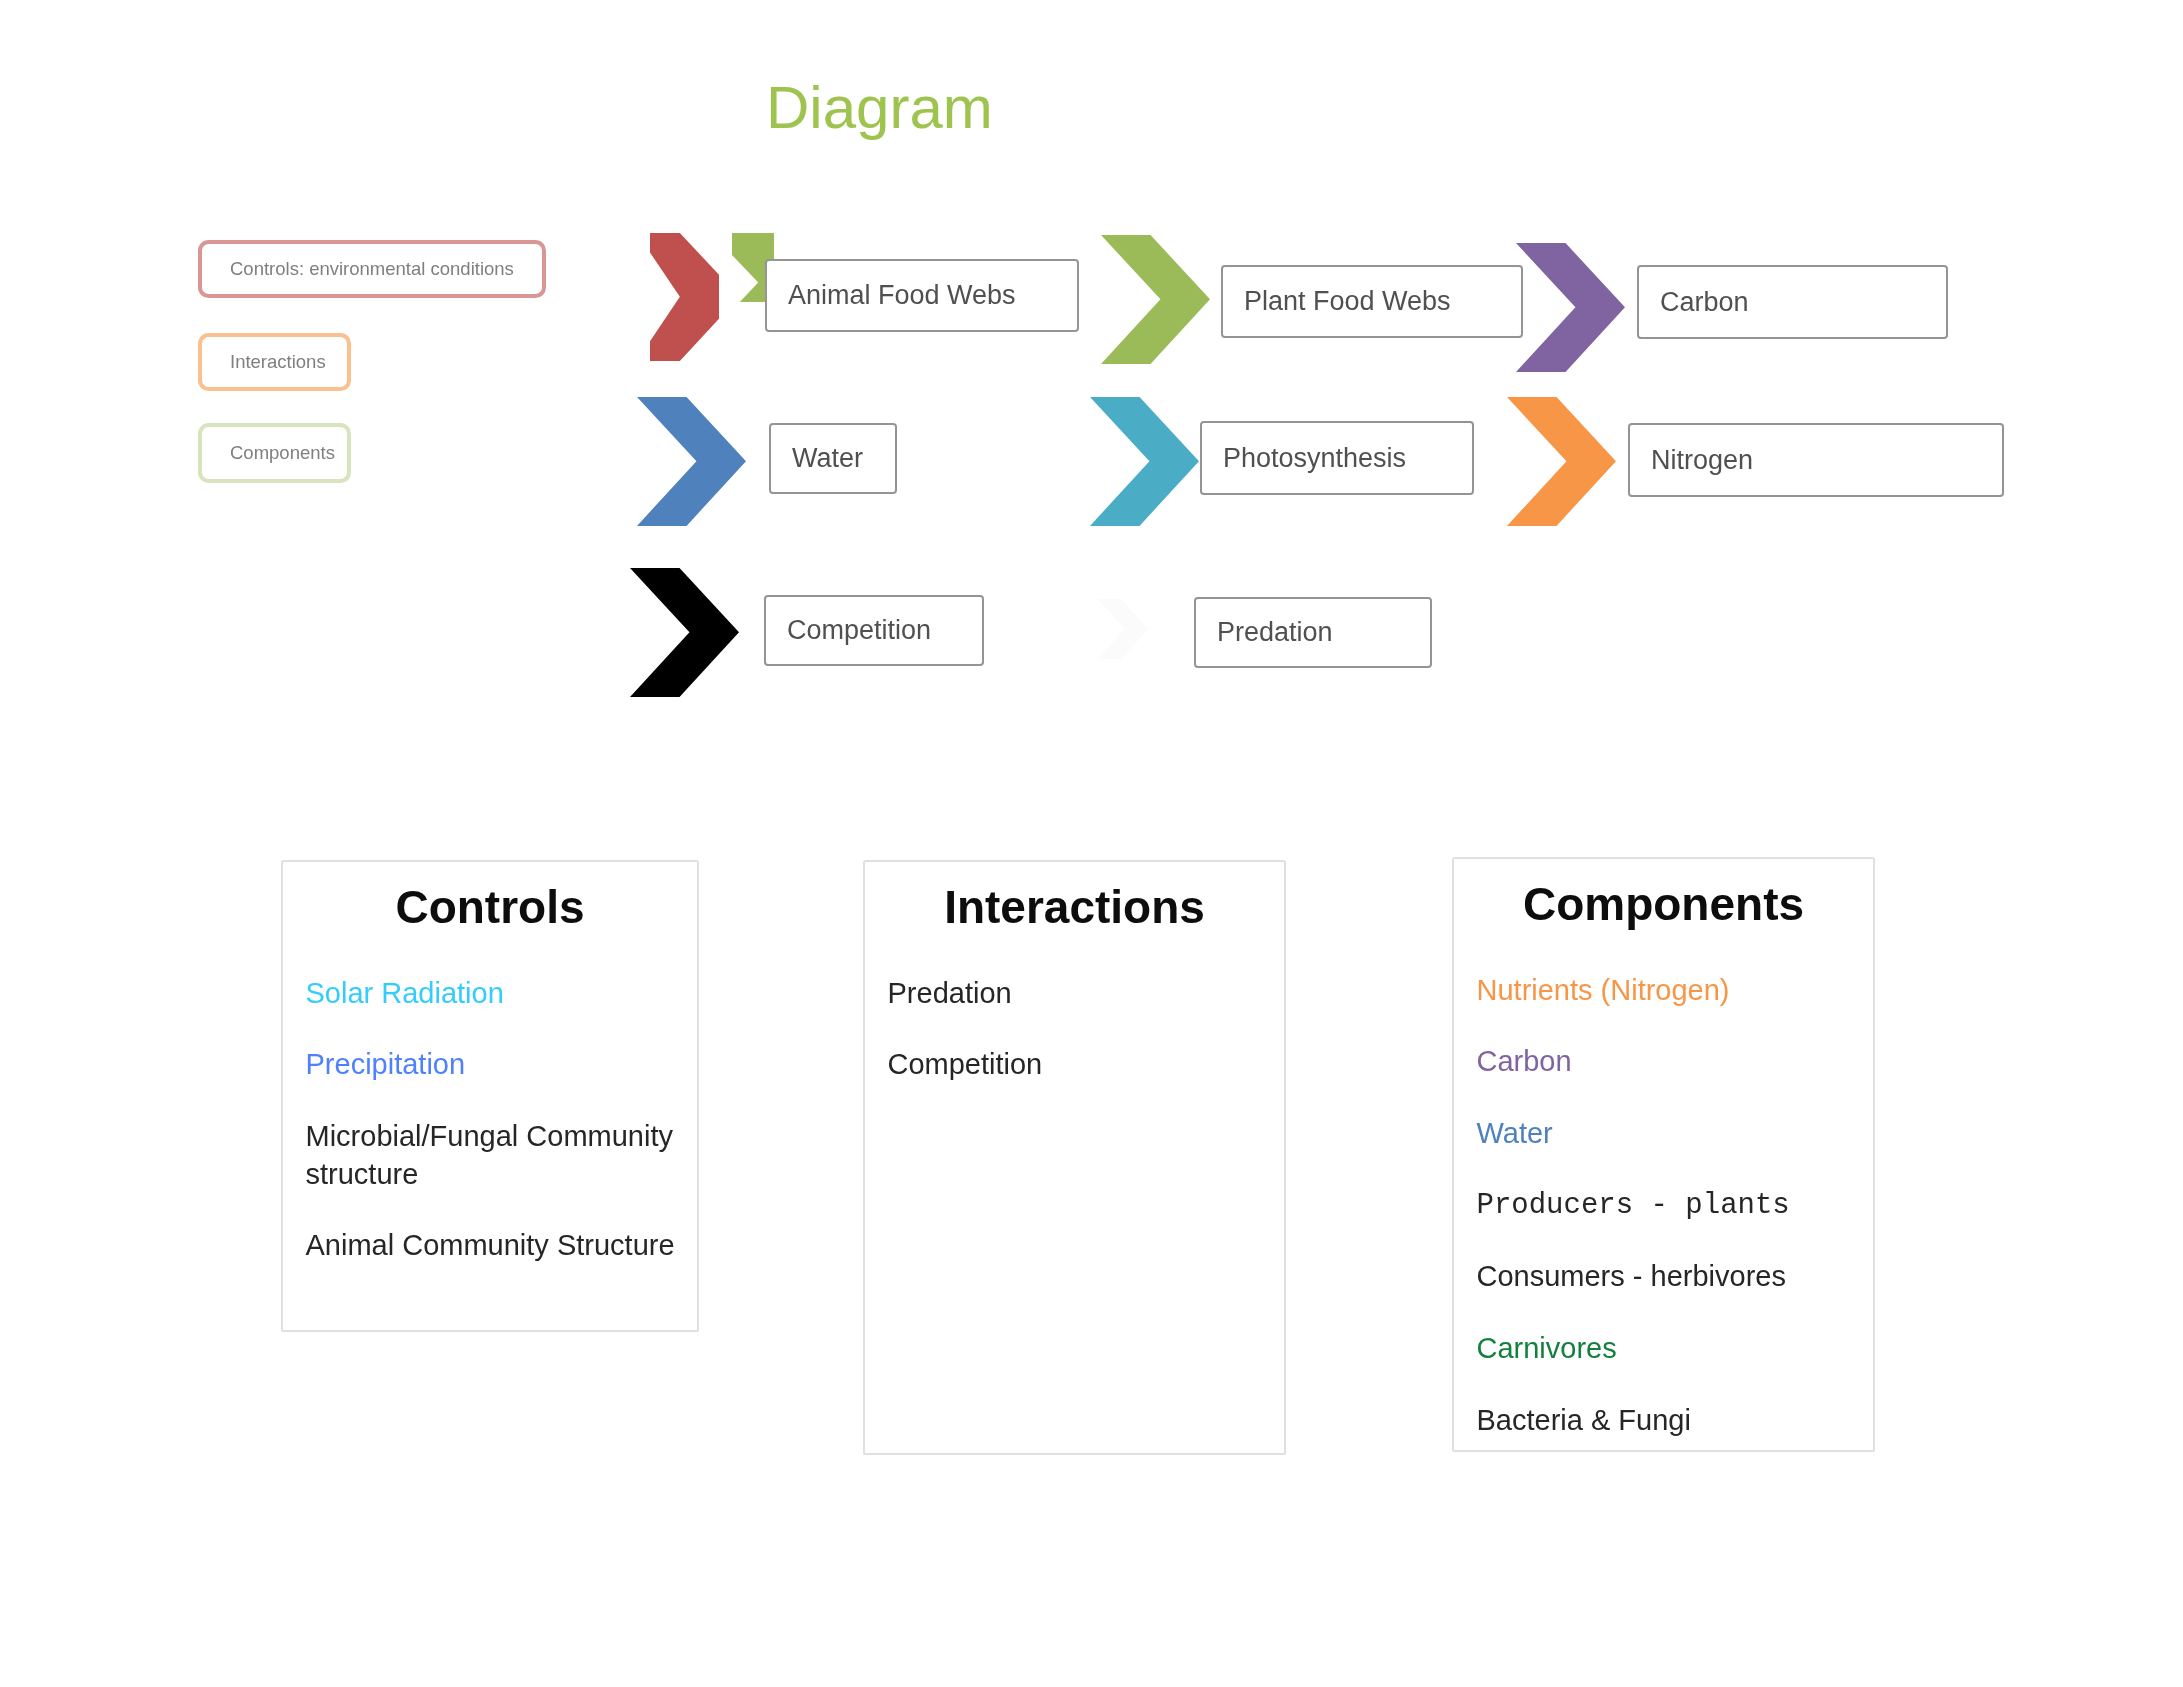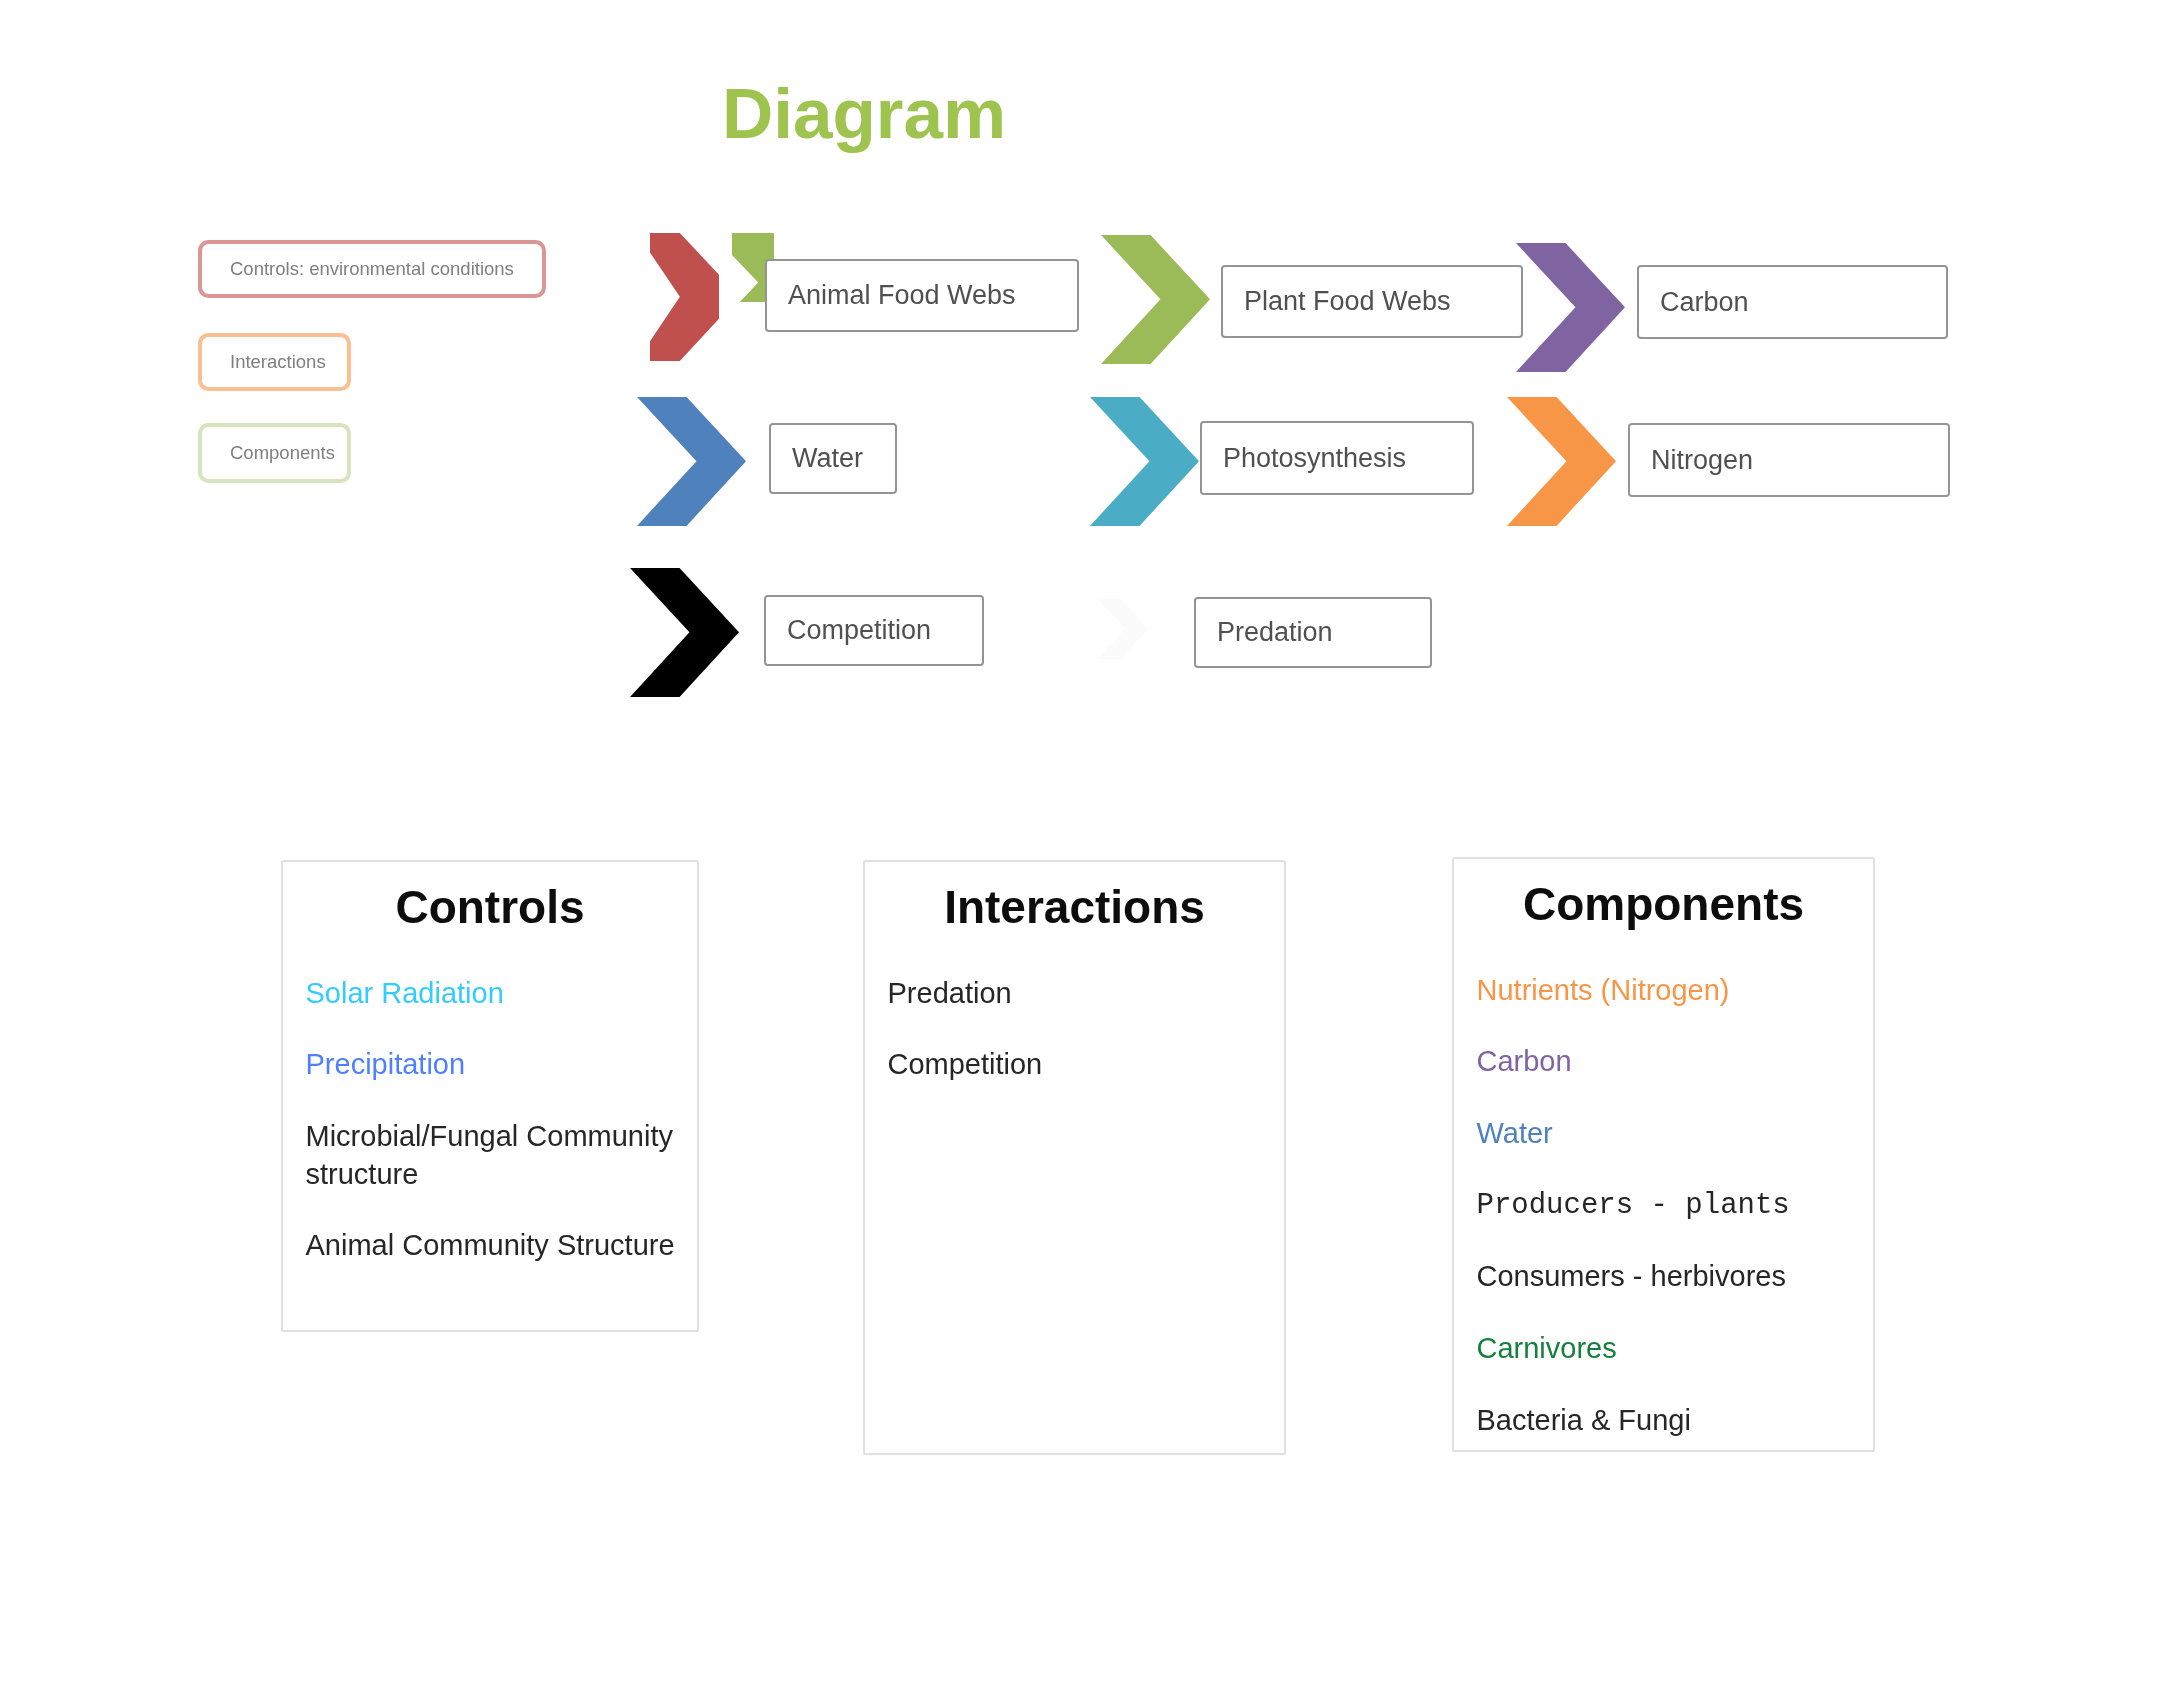--- a/index.html
+++ b/index.html
@@ -1,19 +1,19 @@
 <!DOCTYPE html>
 <html style="font-size:10.6px"><head>
 <meta charset="utf-8">
 <style>
   html,body{margin:0;padding:0;}
   body{width:2183px;height:1687px;background:#ffffff;
        font-family:"Liberation Sans",sans-serif;overflow:hidden;position:relative;}
   .abs{position:absolute;}
-  #title{font-size:71px;font-weight:700;line-height:1;white-space:nowrap;}
+  #title{font-size:60px;font-weight:400;line-height:1;white-space:nowrap;margin-left:44px;}
   .legend{border-radius:10.6px;border-width:4.6px;border-style:solid;box-sizing:border-box;
           display:flex;align-items:center;overflow:hidden;background:#fff;}
   .legend .lbl{font-size:18.5px;color:#7f7f7f;padding-left:28px;white-space:nowrap;}
   .node{border:2px solid #949494;border-radius:4px;box-sizing:border-box;background:#fff;position:absolute;}
   .node .inner{box-sizing:border-box;position:absolute;left:0;top:0;right:0;bottom:0;
                display:flex;align-items:center;}
   .node .lbl{font-size:27px;color:#505050;padding-left:21px;white-space:nowrap;}
   .chev{display:block;}
   .panel{border:2px solid #e0e0e0;border-radius:2.6px;box-sizing:border-box;background:#fff;}
   .panel .ttl{font-size:46px;font-weight:700;color:#0d0d0d;text-align:center;line-height:1.1;margin-top:20px;}
@@ -75,21 +75,21 @@
   <path d="M0 0 L75 0 L165 97 L75 195 L0 195 L90 97 Z" fill="#4bacc6"></path>
 </svg>
 <div class="abs node" style="left:1200px;top:421px;width:274px;height:74px;">
   <div class="inner">
       <span class="lbl">Photosynthesis</span>
     </div>
 </div>
 <svg class="abs chev" style="left:1507px;top:397px;" width="109" height="129" viewBox="0 0 165 195">
   <path d="M0 0 L75 0 L165 97 L75 195 L0 195 L90 97 Z" fill="#f79646"></path>
 </svg>
-<div class="abs node" style="left:1628px;top:423px;width:322px;height:74px;">
+<div class="abs node" style="left:1628px;top:423px;width:376px;height:74px;">
   <div class="inner">
       <span class="lbl">Nitrogen</span>
     </div>
 </div>
 
 <svg class="abs chev" style="left:630px;top:568px;" width="109" height="129" viewBox="0 0 165 195">
   <path d="M0 0 L75 0 L165 97 L75 195 L0 195 L90 97 Z" fill="#000000"></path>
 </svg>
 <div class="abs node" style="left:764px;top:595px;width:220px;height:71px;">
   <div class="inner">

